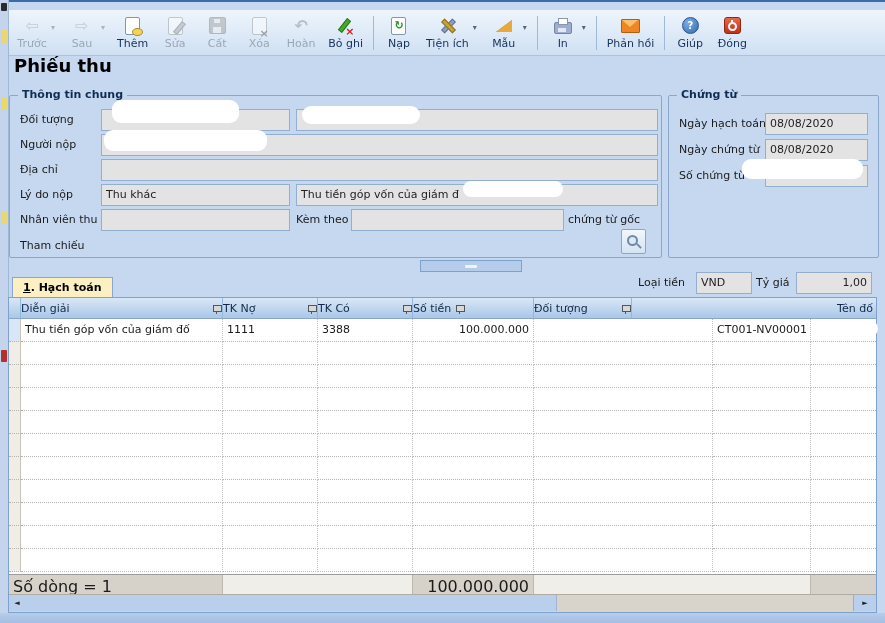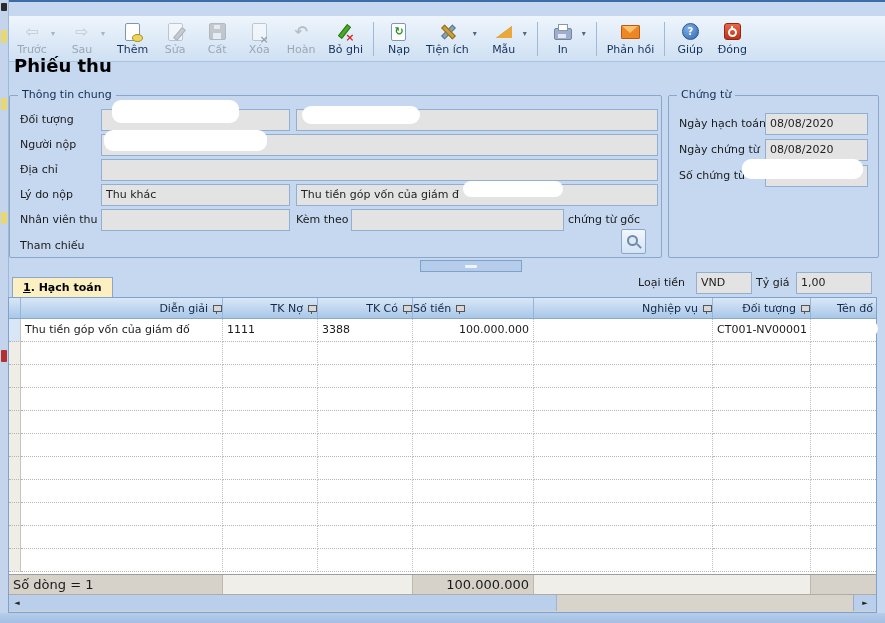--- a/index.html
+++ b/index.html
@@ -8,21 +8,21 @@
     background:#c6d8f0;
     font-family:"DejaVu Sans","Liberation Sans",sans-serif;
     font-size:11px;color:#1a1a1a;
   }
   
   .left-strip{position:absolute;left:0;top:0;width:8px;height:623px;background:#c3d4ec;border-right:1px solid #9db8d8}
   .strip-mark{position:absolute;left:1px;width:6px;border-radius:1px}
   
   .topline{position:absolute;left:0;top:0;width:885px;height:2px;background:#3f6fa8;background:#3c6ca8}
   .toolbar{
-    position:absolute;left:9px;top:16px;width:876px;height:46px;
+    position:absolute;left:9px;top:10px;width:876px;height:46px;
     background:linear-gradient(#eef5fc,#cfe0f3);
     border-bottom:1px solid #a9c2e0;
     display:flex;align-items:center;padding:0 2px;box-sizing:border-box;
   }
   .tbtn{display:flex;flex-direction:column;align-items:center;justify-content:center;
     padding:2px 6px;border-radius:2px;min-width:30px}
   .tbtn .tico{height:20px;display:flex;align-items:center;justify-content:center;width:26px;position:relative}
   .tbtn .tlbl{font-size:11px;color:#15325b;white-space:nowrap;margin-top:1px}
   .tbtn.dis .tlbl{color:#9aa7b5}
   .tbtn.dis .tico{opacity:.45;filter:grayscale(1)}
@@ -58,51 +58,51 @@
   .ic-help{width:15px;height:15px;border-radius:50%;background:radial-gradient(circle at 35% 30%,#7cb0e8,#3468b0);border:1px solid #2a5590;position:relative}
   .ic-help::after{content:"?";position:absolute;left:0;top:0;width:100%;height:100%;display:flex;align-items:center;justify-content:center;color:#fff;font-weight:bold;font-size:10px}
   .ic-close{width:15px;height:15px;border-radius:3px;background:linear-gradient(#e8694a,#c03018);border:1px solid #902810;position:relative}
   .ic-close::before{content:"";position:absolute;left:3px;top:4px;width:5px;height:5px;border:2px solid #fff;border-radius:50%}
   .ic-close::after{content:"";position:absolute;left:6px;top:2px;width:2px;height:4px;background:#fff}
   
   .page-title{position:absolute;left:14px;top:55px;font-size:18px;font-weight:bold;color:#000}
   .groupbox{position:absolute;border:1px solid #8aa7cb;border-radius:2px}
   .gb-general{left:9px;top:95px;width:651px;height:161px}
   .gb-doc{left:668px;top:95px;width:209px;height:161px}
-  .gb-legend{position:absolute;top:-8px;left:8px;background:#c6d8f0;padding:0 4px;font-weight:normal;color:#0f2d52}
+  .gb-legend{position:absolute;top:-8px;left:8px;background:#c6d8f0;padding:0 4px;font-weight:bold;color:#0f2d52}
   .flabel{position:absolute;color:#1a1a1a;white-space:nowrap}
   .finput{position:absolute;height:18px;background:#e3e3e3;border:1px solid #93aecf;padding:1px 4px;box-sizing:content-box;
     font-size:11px;color:#222;line-height:18px;white-space:nowrap;overflow:hidden}
   .attach-btn{position:absolute;width:23px;height:23px;background:linear-gradient(#f2f7fc,#d4e3f4);border:1px solid #8aa7cb;border-radius:2px;display:flex;align-items:center;justify-content:center}
   .ic-mag{position:relative;width:15px;height:15px}
   .ic-mag::before{content:"";position:absolute;left:1px;top:1px;width:7px;height:7px;border:2px solid #7089a6;border-radius:50%;background:#dceaf8}
   .ic-mag::after{content:"";position:absolute;right:1px;bottom:0;width:2px;height:6px;background:#7089a6;transform:rotate(-45deg)}
   .splitter{position:absolute;left:420px;top:260px;width:100px;height:10px;background:#b5cdeb;border:1px solid #7da2ce;display:flex;align-items:center;justify-content:center}
   .splitter::after{content:"";width:12px;height:3px;background:#eef4fb;border-radius:1px}
   
   .tab{position:absolute;left:12px;top:277px;height:20px;padding:0 10px;background:#fcf0c2;border:1px solid #8aa7cb;border-bottom:none;
     display:flex;align-items:center;font-weight:bold;color:#000;box-sizing:border-box}
   .tab .u{text-decoration:underline}
   
   .grid-panel{position:absolute;left:8px;top:297px;width:869px;height:316px;border:1px solid #7da2ce;background:#fff;
     box-sizing:border-box;display:flex;flex-direction:column;overflow:hidden}
   .ghead{display:flex;height:20px;background:linear-gradient(#d9e7f6,#a9c7e8);border-bottom:1px solid #8aa7cb;flex:none}
-  .gh{display:flex;align-items:center;justify-content:flex-end;color:#10284a;border-right:1px solid #93b6dc;box-sizing:border-box;white-space:nowrap;overflow:hidden}
+  .gh{display:flex;align-items:center;justify-content:space-between;color:#10284a;border-right:1px solid #93b6dc;box-sizing:border-box;white-space:nowrap;overflow:hidden}
   .pin{display:inline-block;width:7px;height:5px;background:#d8d8d8;border:1px solid #555;position:relative;margin-left:5px;flex:none}
   .pin::after{content:"";position:absolute;left:2px;top:5px;width:1px;height:3px;background:#555}
   .gbody{flex:1;display:flex;flex-direction:column;background:#fff;overflow:hidden}
   .grow{display:flex;height:23px;flex:none}
   .gc{border-right:1px dotted #bfbfbf;border-bottom:1px dotted #b5b5b5;box-sizing:border-box;
     padding:3px 4px;white-space:nowrap;overflow:hidden;line-height:16px}
   .gc.rh{background:#f0ede6;border-right:1px solid #c9c4ba;padding:0}
   .grow.cur .gc.rh{background:#d8e6f6}
   .c0{width:12px;flex:none}.c1{width:202px;flex:none}.c2{width:95px;flex:none}.c3{width:95px;flex:none}
   .c4{width:121px;flex:none;text-align:right}.c5{width:179px;flex:none}.c6{width:98px;flex:none}.c7{flex:1;text-align:center}
   .gfill{flex:1;background:#fff}
-  .gfoot{display:flex;height:19px;flex:none;border-top:1px solid #9c9c9c;font-size:13px}
+  .gfoot{display:flex;height:19px;flex:none;border-top:1px solid #9c9c9c;font-size:16px}
   .fc{box-sizing:border-box;padding:2px 4px;white-space:nowrap;overflow:hidden;border-right:1px solid #bdb9b0}
   .fc.gray{background:#d6d2ca}.fc.lite{background:#f0eee8}
   .f0{width:214px;flex:none}.f1{width:190px;flex:none}.f2{width:121px;flex:none;text-align:right}.f3{width:277px;flex:none}.f4{flex:1}
   .gscroll{height:17px;flex:none;background:#d8d4cc;position:relative;border-top:1px solid #b0aca4}
   .sb-btn{position:absolute;top:0;height:16px;background:#b9cfec;display:flex;align-items:center;justify-content:center;color:#222;font-size:7px}
   .sb-left{left:0;width:16px}
   .sb-left::after{content:"◄"}
   .sb-right{right:0;width:22px;border-left:1px solid #93aecf}
   .sb-right::after{content:"►"}
   .sb-thumb{position:absolute;left:16px;top:0;width:531px;height:16px;background:#b9cfec;border-right:1px solid #9db4d2}
@@ -268,21 +268,21 @@
 
   <span class="flabel" style="left:10px;top:73px">Số chứng từ</span>
   <div class="finput" style="left:96px;top:69px;width:93px"></div>
 </div>
 
 <div class="splitter"></div>
 
 <span class="flabel" style="left:638px;top:276px">Loại tiền</span>
 <div class="finput" style="left:696px;top:272px;width:46px">VND</div>
 <span class="flabel" style="left:756px;top:276px">Tỷ giá</span>
-<div class="finput" style="left:796px;top:272px;width:66px;text-align:left">1,00</div>
+<div class="finput" style="left:796px;top:272px;width:66px;text-align:right">1,00</div>
 
 <div class="tab">
   <span class="u">1</span>
     <span>. Hạch toán</span>
 </div>
 
 <div class="grid-panel">
   <div class="ghead">
     <div class="gh c0"></div>
     <div class="gh c1">
@@ -292,24 +292,20 @@
     <div class="gh c2">
         <span>TK Nợ</span>
         <span class="pin"></span>
       </div>
     <div class="gh c3">
         <span>TK Có</span>
         <span class="pin"></span>
       </div>
     <div class="gh c4" style="justify-content:flex-start">
         <span>Số tiền</span>
-        <span class="pin"></span>
-      </div>
-    <div class="gh c5">
-        <span>Nghiệp vụ</span>
         <span class="pin"></span>
       </div>
     <div class="gh c6">
         <span>Đối tượng</span>
         <span class="pin"></span>
       </div>
     <div class="gh c7" style="justify-content:flex-end;border-right:none;padding-right:3px">
         <span>Tên đố</span>
       </div>
   </div>

